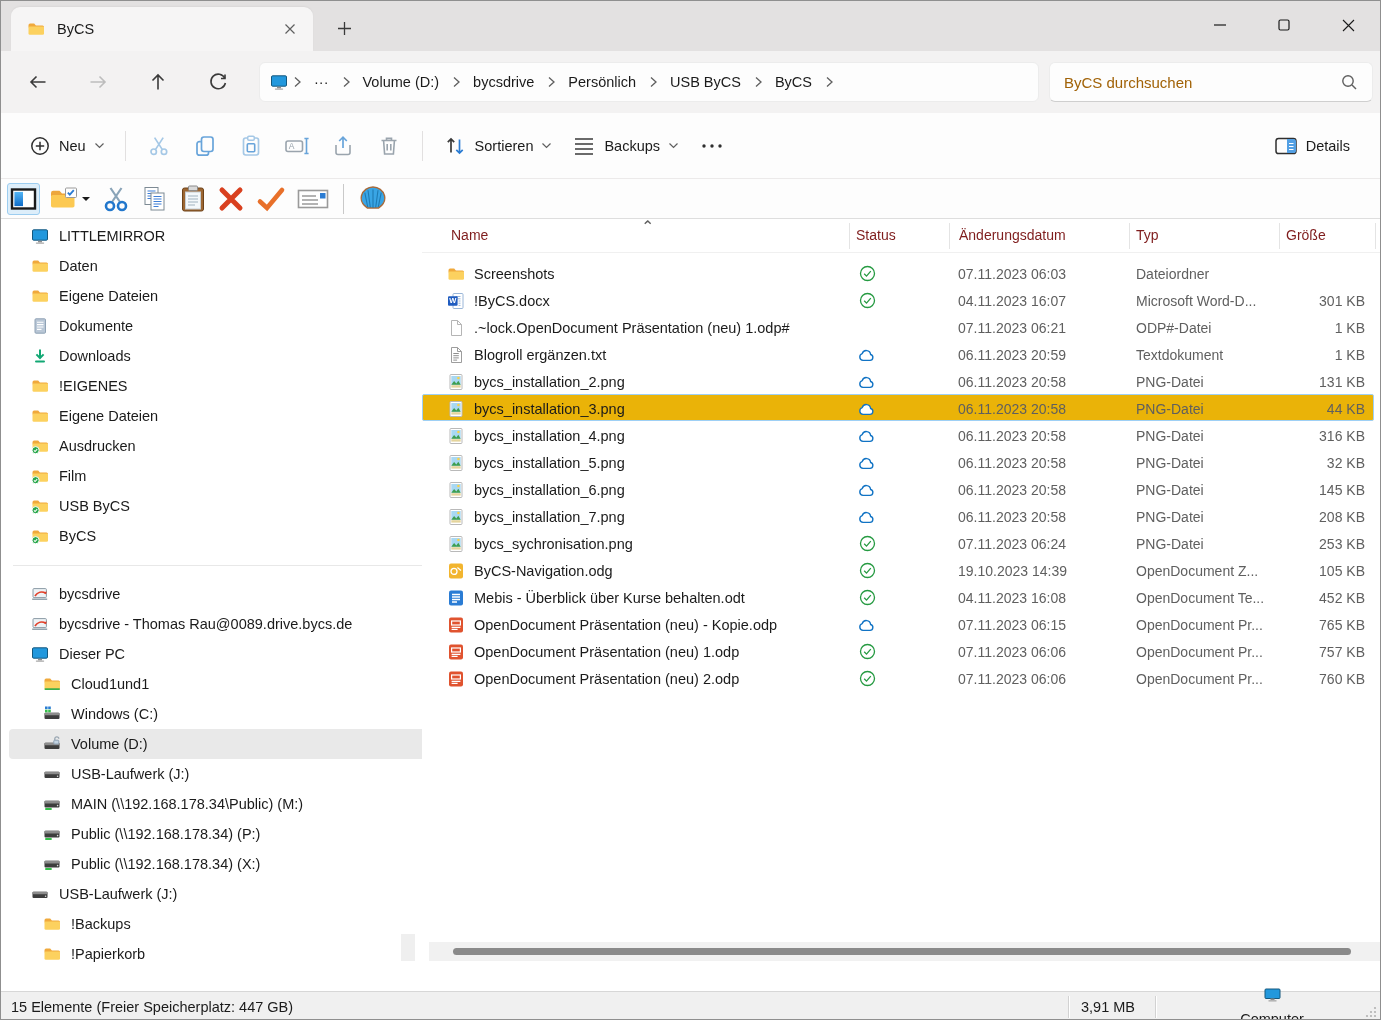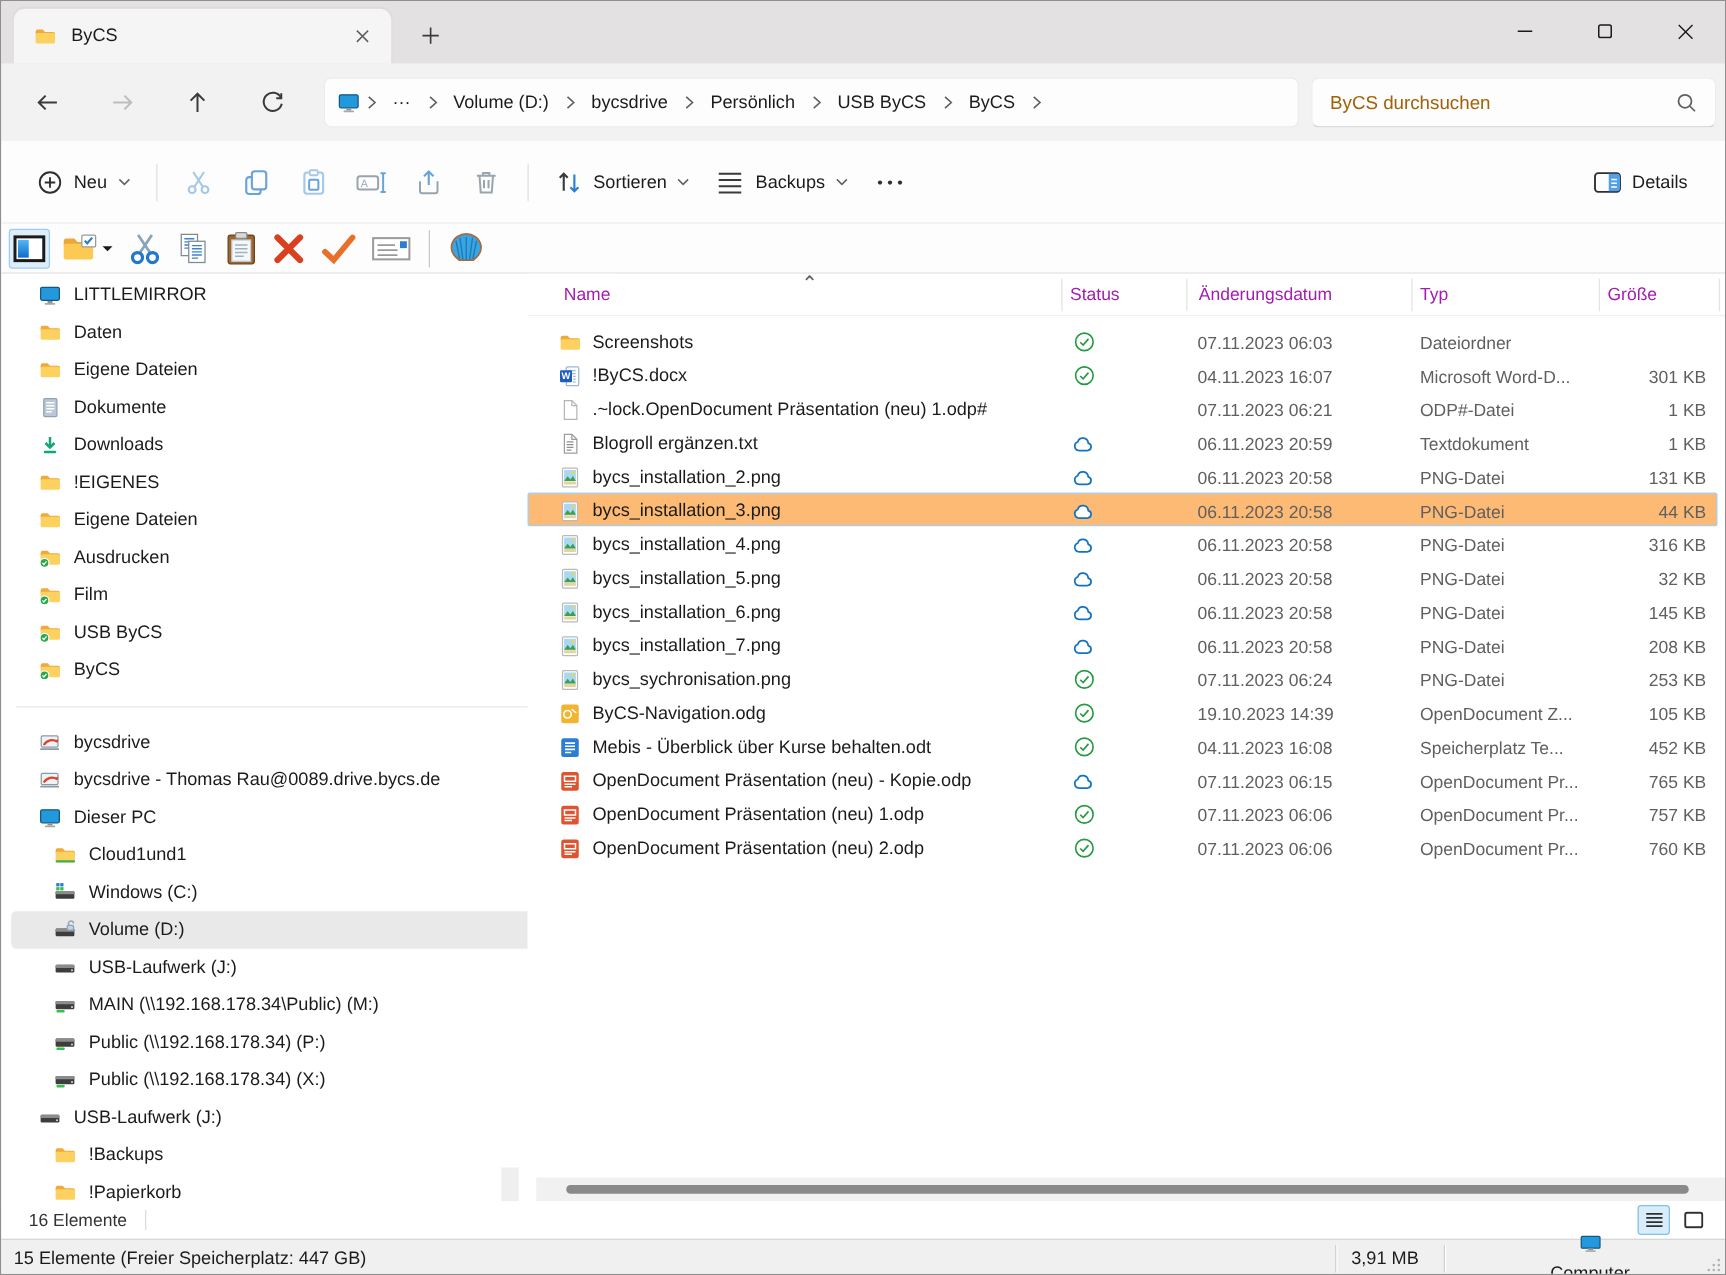--- a/index.html
+++ b/index.html
@@ -46,26 +46,26 @@
   .side-item.sel { background:#e9e9e9; }
   .side-item.ind1 { padding-left:34px; }
   .side-label { font-size:14.5px; color:#1b1b1b; margin-left:10px; white-space:nowrap; }
   .side-pin { position:absolute; right:12px; top:7px; }
   .side-separator { border-top:1px solid #e8e8e8; margin:14px 12px 13px 12px; }
   .side-vthumb { position:absolute; right:3px; top:100px; width:9px; height:370px; background:#a4a4a4; }
 
   
   .filearea { position:absolute; left:421px; top:218px; right:0; height:744px; background:#fff; }
   .fheader { position:relative; height:34px; border-bottom:1px solid #f0f0f0; }
-  .fh-cell { position:absolute; top:8px; font-size:14px; color:#a21caf; }
+  .fh-cell { position:absolute; top:8px; font-size:14px; color:#7f1d1d; }
   .fh-sep { position:absolute; top:4px; width:1px; height:26px; background:#e4e4e4; }
   .sort-caret { position:absolute; left:219px; top:-2px; color:#5f5f5f; }
   .frows { position:absolute; left:0; top:40px; right:6px; }
   .frow { position:relative; height:27px; border:1px solid transparent; border-radius:2px; }
-  .frow.hl { background:#fdba74; border-color:#9ed0f5; }
+  .frow.hl { background:#eab308; border-color:#9ed0f5; }
   .fc { position:absolute; top:0; height:27px; display:flex; align-items:center; font-size:14px; color:#5f5f5f; white-space:nowrap; }
   .fc-name { left:24px; font-size:14.5px; color:#1b1b1b; gap:9px; }
   .fc-status { left:432px; width:24px; justify-content:center; }
   .fc-date { left:535px; }
   .fc-type { left:713px; }
   .fc-size { left:790px; width:152px; justify-content:flex-end; }
 
   .hscroll { position:absolute; left:428px; top:941px; right:0; height:19px; background:#f1f1f1; }
   .hthumb { position:absolute; left:24px; top:6px; width:898px; height:7px; background:#8a8a8a; border-radius:4px; }
   .vtrack-corner { position:absolute; left:400px; top:933px; width:14px; height:27px; background:#efefef; }
@@ -1016,21 +1016,21 @@
           </div>
           <div class="fc fc-status">
             <span class="icon">
               <svg width="17" height="17" viewBox="0 0 17 17">
                 <circle cx="8.5" cy="8.5" r="7" fill="#fff" stroke="#259a41" stroke-width="1.3"></circle>
                 <path d="M5.2 8.8l2.3 2.3 4.3-5" fill="none" stroke="#259a41" stroke-width="1.3"></path>
               </svg>
             </span>
           </div>
           <div class="fc fc-date">04.11.2023 16:08</div>
-          <div class="fc fc-type">Speicherplatz Te...</div>
+          <div class="fc fc-type">OpenDocument Te...</div>
           <div class="fc fc-size">452 KB</div>
         </div>
         <div class="frow">
           <div class="fc fc-name">
             <span class="icon">
               <svg width="18" height="18" viewBox="0 0 18 18">
                 <rect x="2" y="1.5" width="14" height="15" rx="2" fill="#e0532f"></rect>
                 <rect x="4.6" y="5" width="8.8" height="4" fill="none" stroke="#fff" stroke-width="1.2"></rect>
                 <path d="M4.6 11.4h8.8M4.6 13.4h6" stroke="#fff" stroke-width="1.2"></path>
               </svg>
@@ -1095,40 +1095,20 @@
           <div class="fc fc-size">760 KB</div>
         </div>
       </div>
   </div>
 
   <div class="vtrack-corner"></div>
   <div class="hscroll">
     <div class="hthumb"></div>
   </div>
 
-  <div class="viewbar">
-    <span class="viewbar-count">16 Elemente</span>
-    <span class="viewbar-sep"></span>
-    <div class="viewtoggles">
-      <div class="vt-btn active">
-          <span class="icon">
-            <svg width="15" height="14" viewBox="0 0 15 14">
-              <path d="M1 2h13M1 5.3h13M1 8.6h13M1 11.9h13" stroke="#2f2f2f" stroke-width="1.4"></path>
-            </svg>
-          </span>
-        </div>
-      <div class="vt-btn">
-          <span class="icon">
-            <svg width="16" height="14" viewBox="0 0 16 14">
-              <rect x="1.2" y="1.2" width="13.6" height="11.6" rx="1.5" fill="none" stroke="#2f2f2f" stroke-width="1.5"></rect>
-            </svg>
-          </span>
-        </div>
-    </div>
-  </div>
 
   <div class="statusbar">
     <span class="sb-left">15 Elemente (Freier Speicherplatz: 447 GB)</span>
     <span class="sb-sep"></span>
     <span class="sb-size">3,91 MB</span>
     <span class="sb-sep"></span>
     <span class="sb-loc">
       <span class="icon">
           <svg width="17" height="16" viewBox="0 0 17 16">
             <rect x="1" y="2" width="15" height="9.5" rx="1" fill="#2298dd" stroke="#14587e"></rect>

